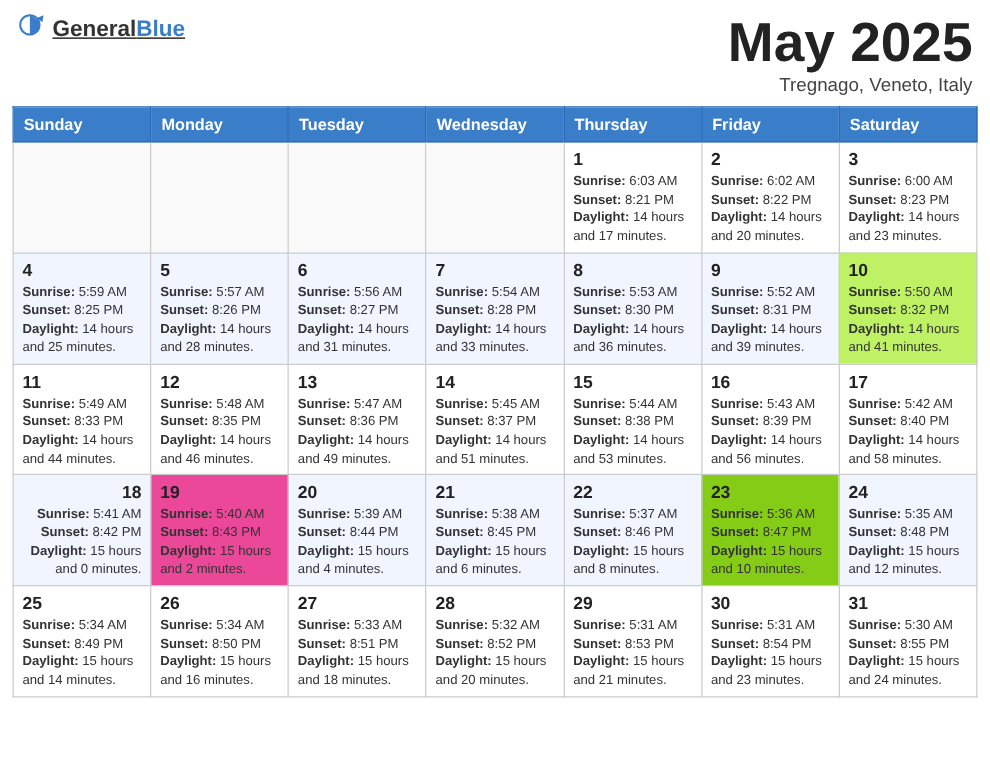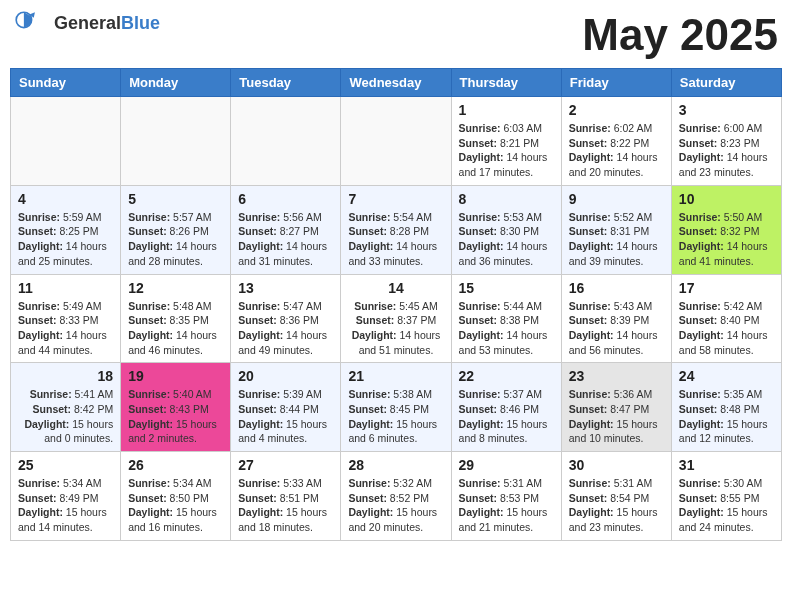--- a/index.html
+++ b/index.html
@@ -13,21 +13,22 @@
     .header {
       display: flex;
       justify-content: space-between;
       align-items: flex-start;
       margin-bottom: 8px;
       padding: 0 4px;
     }
     .logo {
       display: flex;
       align-items: center;
-      gap: 18px;
+      gap: 6px;
+      text-decoration: underline;
     }
     .logo-text-general {
       font-size: 18px;
       font-weight: bold;
       color: #333;
     }
     .logo-text-blue {
       font-size: 18px;
       font-weight: bold;
       color: #3a7dc9;
@@ -104,20 +105,21 @@
         <path d="M18 4 Q32 10 32 18 Q32 28 18 32" fill="#3a7dc9"></path>
         <path d="M28 8 L38 4 L36 14 Z" fill="#3a7dc9"></path>
       </svg>
     </div>
     <div>
       <span class="logo-text-general">General</span><span class="logo-text-blue">Blue</span>
     </div>
   </div>
   <div class="title-block">
     <div class="month-title">May 2025</div>
+    <div class="location-title">Tregnago, Veneto, Italy</div>
   </div>
 </div>
 
 <table class="calendar">
   <thead>
     <tr>
     <th>Sunday</th>
         <th>Monday</th>
         <th>Tuesday</th>
         <th>Wednesday</th>
@@ -181,21 +183,21 @@
           <div class="day-info"><strong>Sunrise:</strong> 5:49 AM<br><strong>Sunset:</strong> 8:33 PM<br><strong>Daylight:</strong> 14 hours and 44 minutes.</div>
         </td>
         <td style="background: rgb(255, 255, 255);">
           <span class="day-number">12</span>
           <div class="day-info"><strong>Sunrise:</strong> 5:48 AM<br><strong>Sunset:</strong> 8:35 PM<br><strong>Daylight:</strong> 14 hours and 46 minutes.</div>
         </td>
         <td style="background: rgb(255, 255, 255);">
           <span class="day-number">13</span>
           <div class="day-info"><strong>Sunrise:</strong> 5:47 AM<br><strong>Sunset:</strong> 8:36 PM<br><strong>Daylight:</strong> 14 hours and 49 minutes.</div>
         </td>
-        <td style="background: rgb(255, 255, 255); text-align: center;">
+        <td style="background: rgb(255, 255, 255);">
           <span class="day-number">14</span>
           <div class="day-info"><strong>Sunrise:</strong> 5:45 AM<br><strong>Sunset:</strong> 8:37 PM<br><strong>Daylight:</strong> 14 hours and 51 minutes.</div>
         </td>
         <td style="background: rgb(255, 255, 255);">
           <span class="day-number">15</span>
           <div class="day-info"><strong>Sunrise:</strong> 5:44 AM<br><strong>Sunset:</strong> 8:38 PM<br><strong>Daylight:</strong> 14 hours and 53 minutes.</div>
         </td>
         <td style="background: rgb(255, 255, 255);">
           <span class="day-number">16</span>
           <div class="day-info"><strong>Sunrise:</strong> 5:43 AM<br><strong>Sunset:</strong> 8:39 PM<br><strong>Daylight:</strong> 14 hours and 56 minutes.</div>
@@ -219,21 +221,21 @@
           <div class="day-info"><strong>Sunrise:</strong> 5:39 AM<br><strong>Sunset:</strong> 8:44 PM<br><strong>Daylight:</strong> 15 hours and 4 minutes.</div>
         </td>
         <td style="background: rgb(240, 245, 255); margin-left: 12px;">
           <span class="day-number">21</span>
           <div class="day-info"><strong>Sunrise:</strong> 5:38 AM<br><strong>Sunset:</strong> 8:45 PM<br><strong>Daylight:</strong> 15 hours and 6 minutes.</div>
         </td>
         <td style="background: rgb(240, 245, 255);">
           <span class="day-number">22</span>
           <div class="day-info"><strong>Sunrise:</strong> 5:37 AM<br><strong>Sunset:</strong> 8:46 PM<br><strong>Daylight:</strong> 15 hours and 8 minutes.</div>
         </td>
-        <td style="background: #e5e5e5;">
+        <td style="background: #84cc16;">
           <span class="day-number">23</span>
           <div class="day-info"><strong>Sunrise:</strong> 5:36 AM<br><strong>Sunset:</strong> 8:47 PM<br><strong>Daylight:</strong> 15 hours and 10 minutes.</div>
         </td>
         <td style="background: rgb(240, 245, 255);">
           <span class="day-number">24</span>
           <div class="day-info"><strong>Sunrise:</strong> 5:35 AM<br><strong>Sunset:</strong> 8:48 PM<br><strong>Daylight:</strong> 15 hours and 12 minutes.</div>
         </td>
       </tr>
       <tr>
         <td style="background: rgb(255, 255, 255);">

